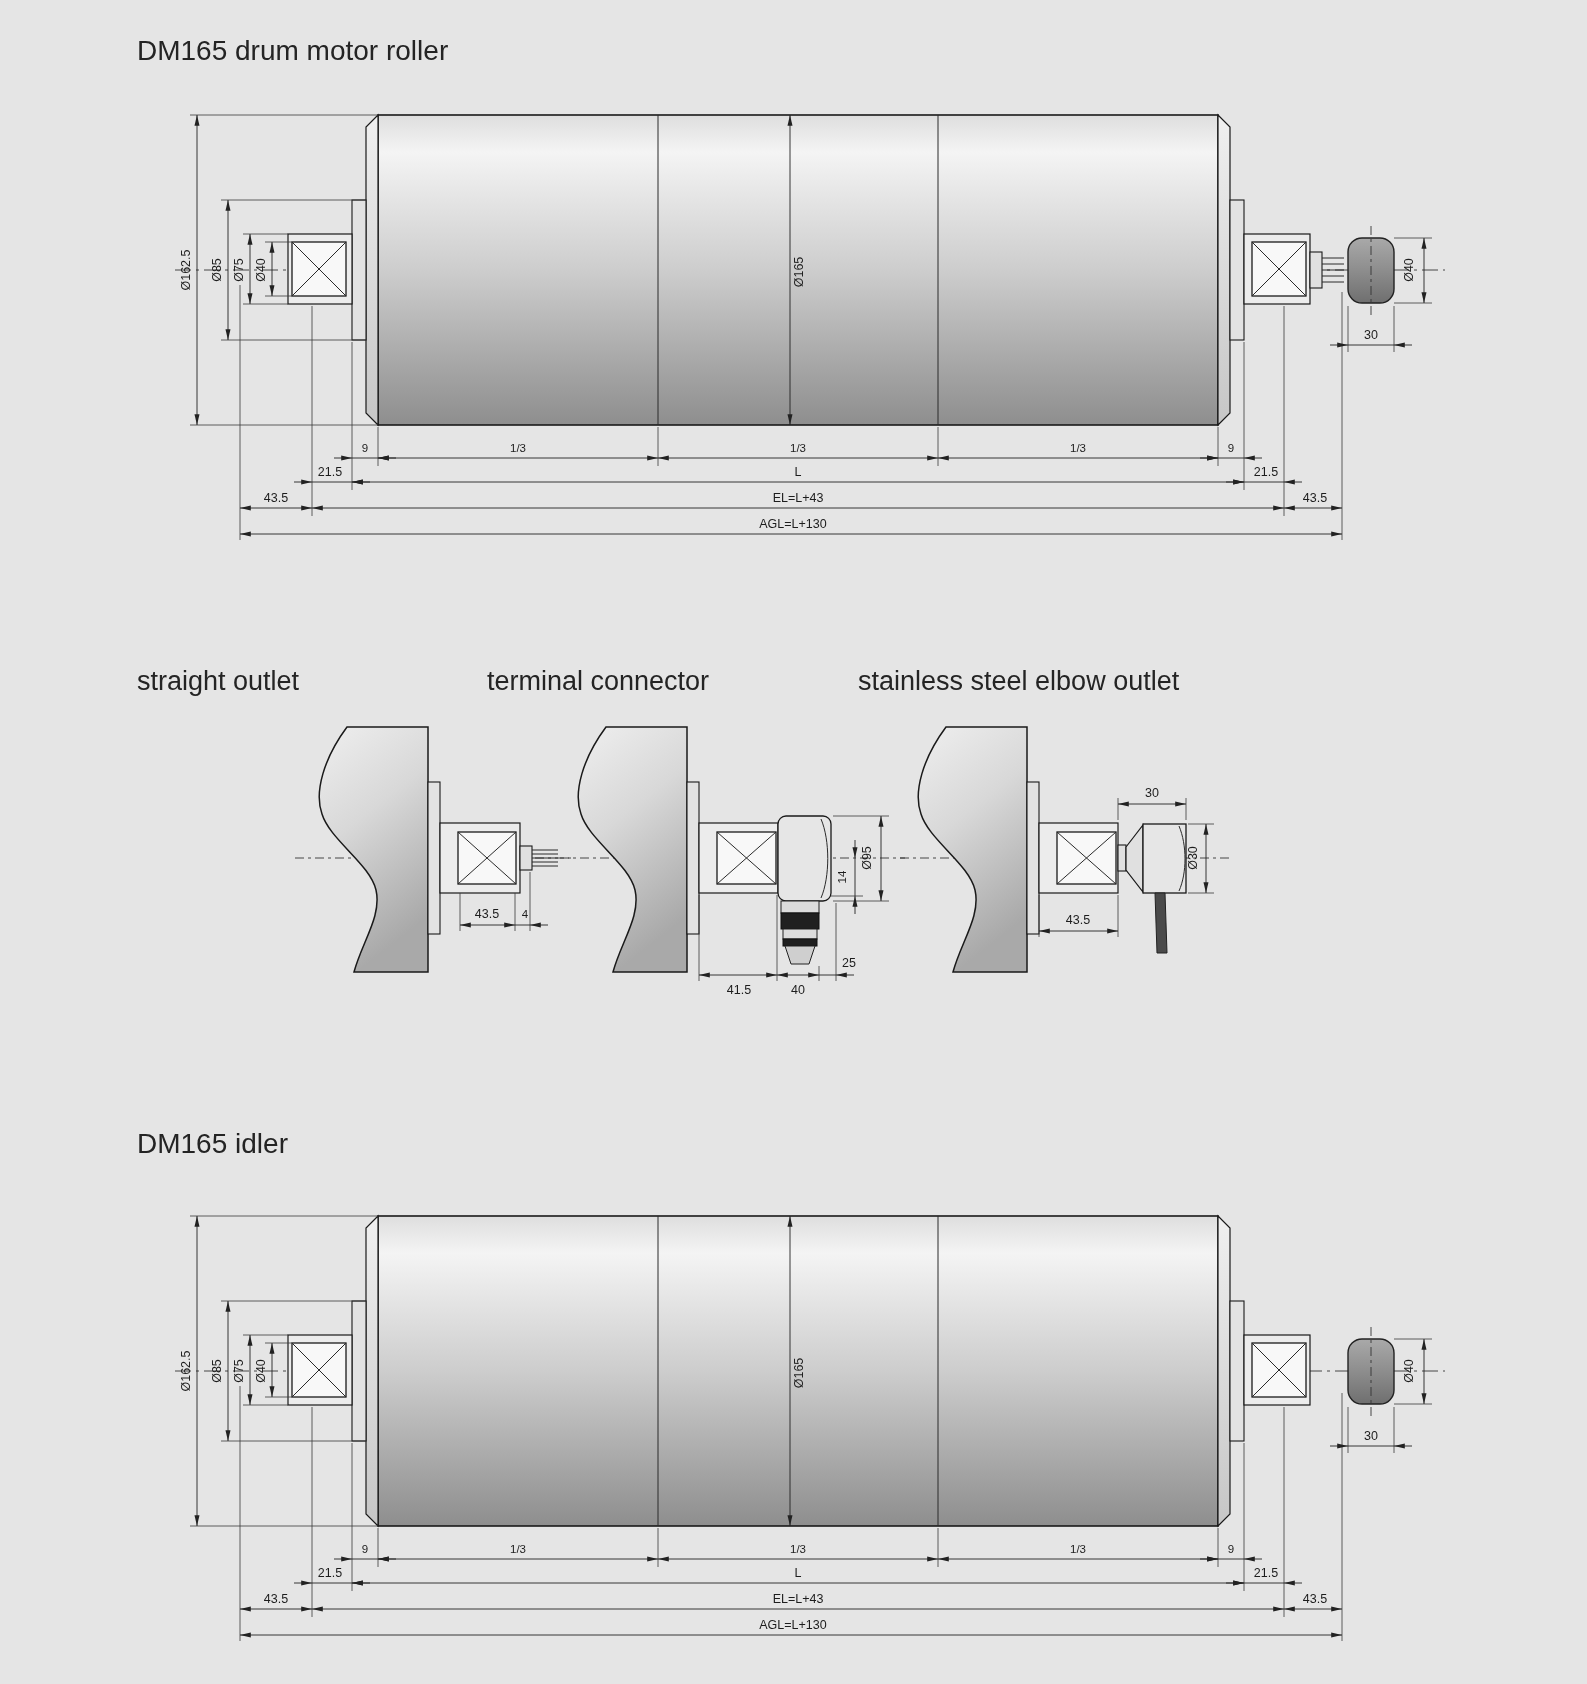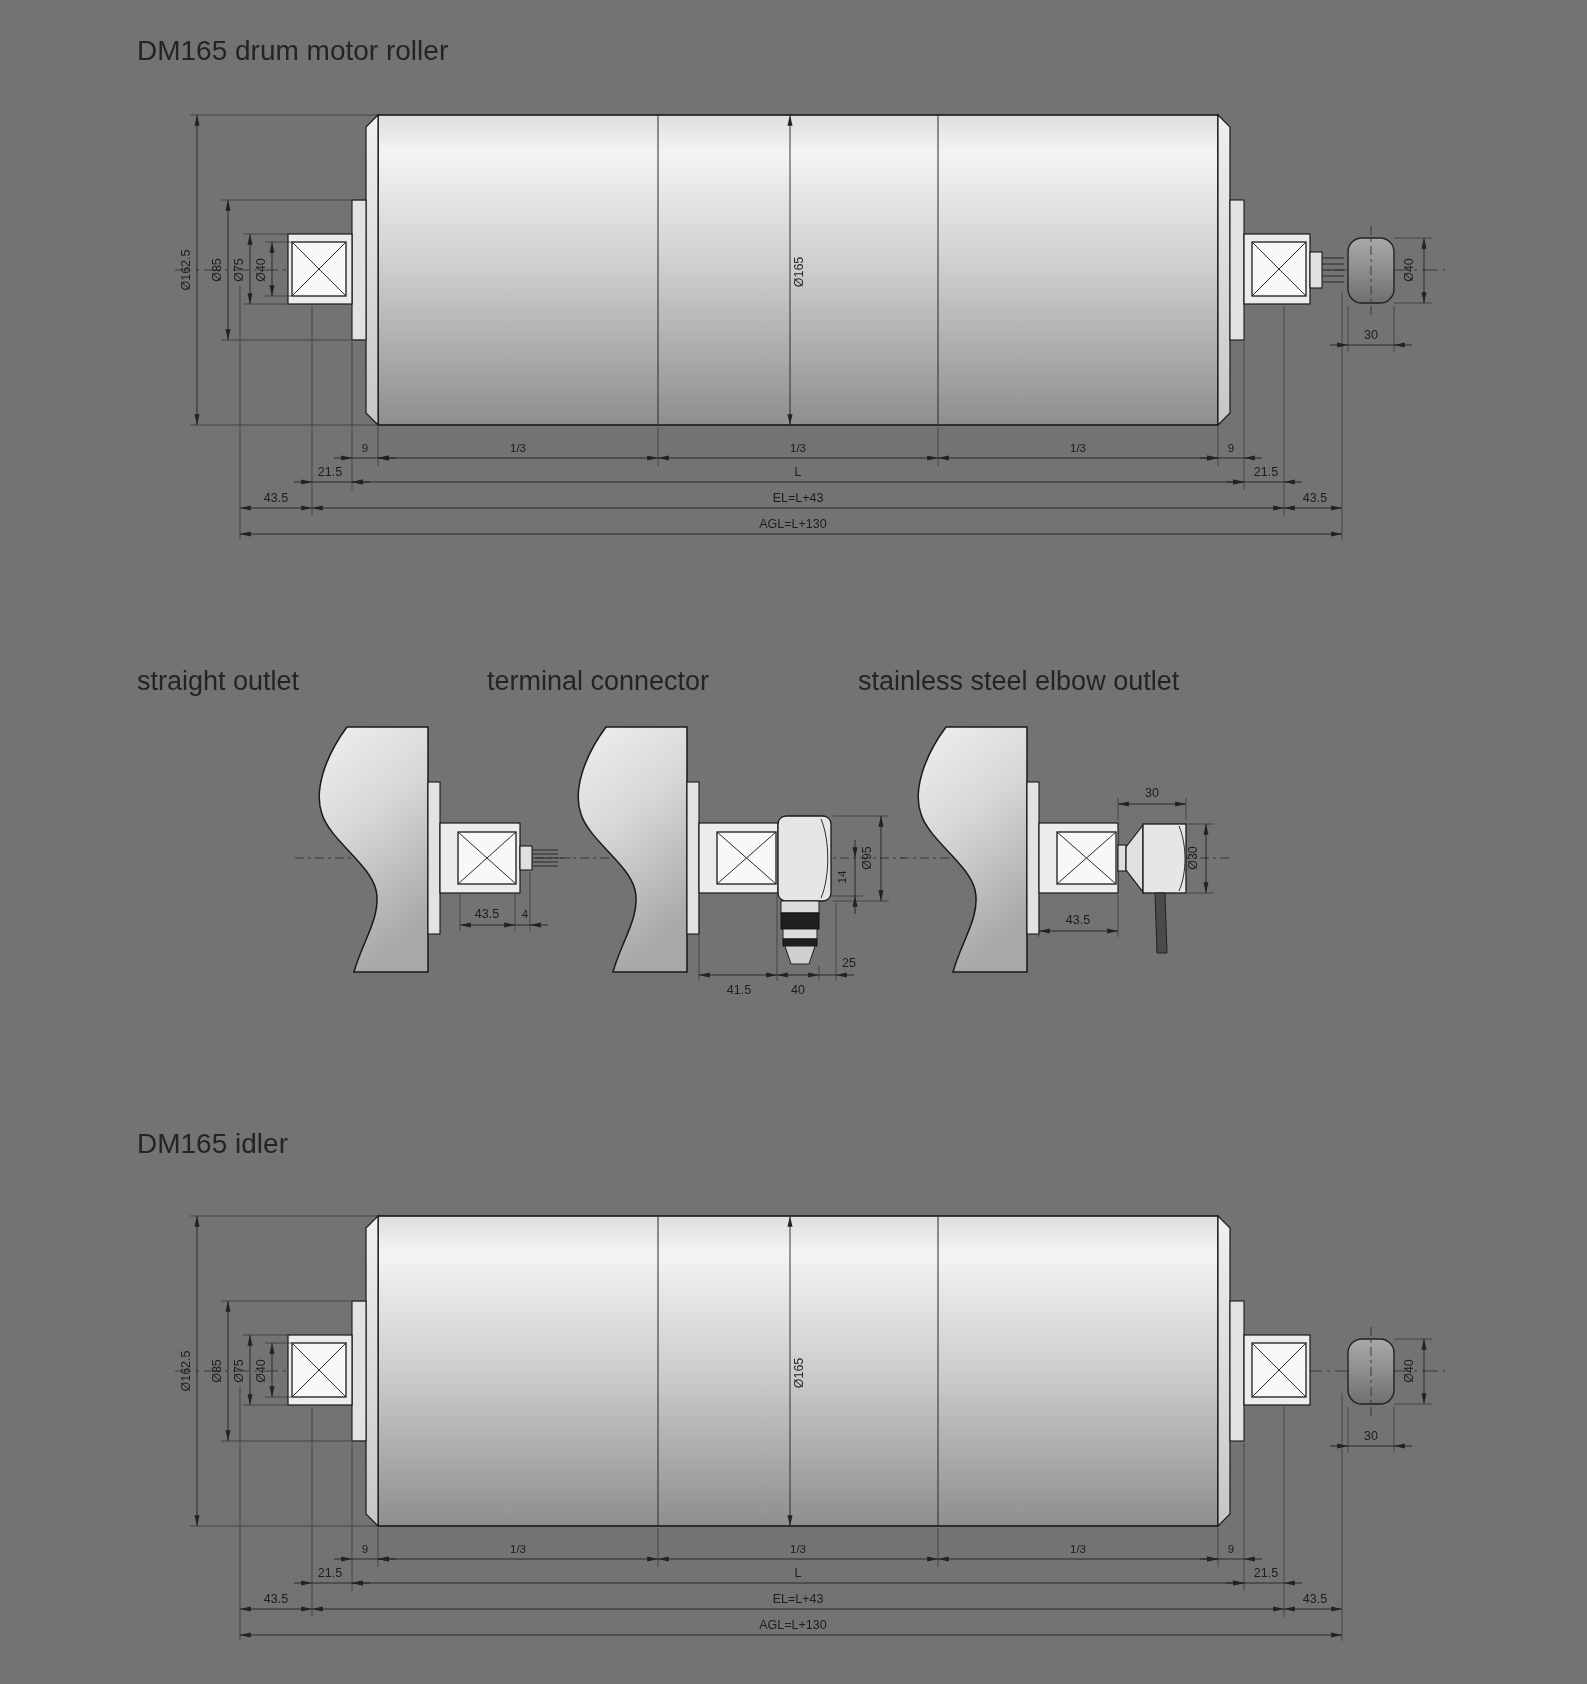--- a/index.html
+++ b/index.html
@@ -1,16 +1,16 @@
 <!DOCTYPE html>
 <html><head>
 <meta charset="utf-8">
 <style>
   html,body{margin:0;padding:0;background:#ffffff;}
-  .canvas{position:relative;width:1587px;height:1684px;background:#737373;overflow:hidden;
+  .canvas{position:relative;width:1587px;height:1684px;background:#e5e5e5;overflow:hidden;
           font-family:"Liberation Sans",sans-serif;}
   svg{position:absolute;left:0;top:0;}
   text{fill:#1d1d1d;font-family:"Liberation Sans",sans-serif;}
   .t-title{font-size:28px;fill:#242424;}
   .t-sub{font-size:27px;fill:#242424;}
   .t-dim{font-size:12.5px;}
   .t-dim-s{font-size:11.5px;}
   .thin{stroke:#2a2a2a;stroke-width:1;}
   .dim{stroke:#222222;stroke-width:0.9;fill:none;}
   .ext{stroke:#3a3a3a;stroke-width:0.8;fill:none;}

